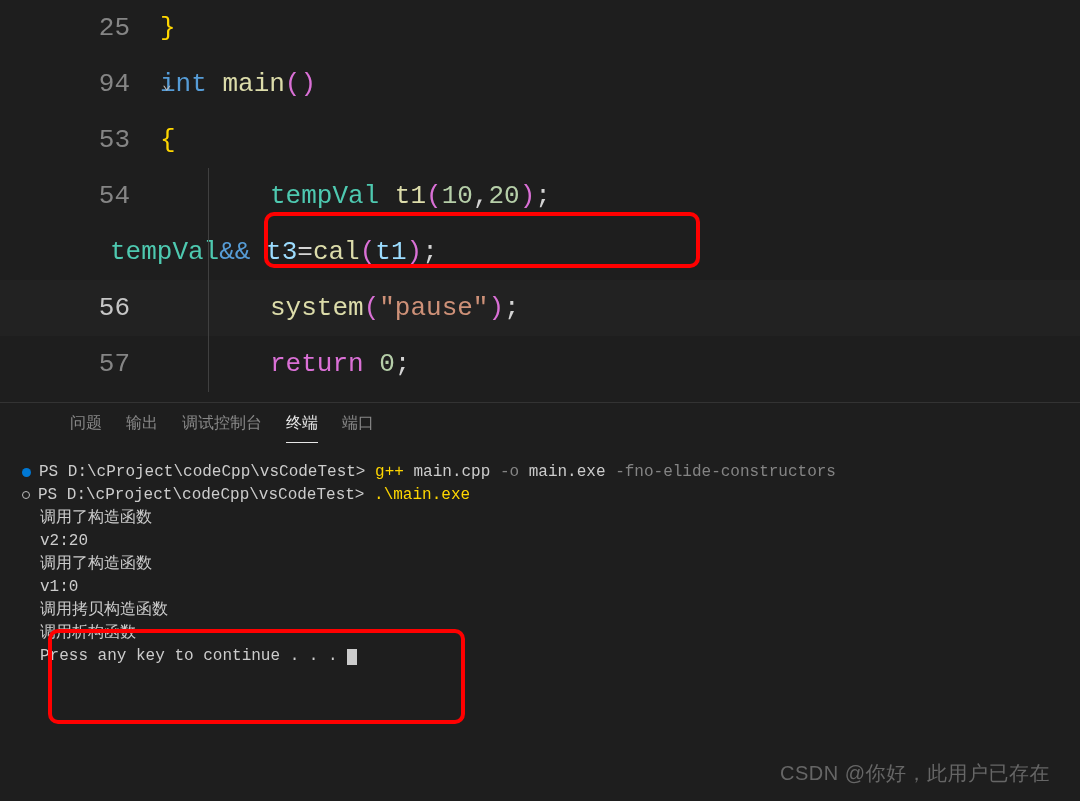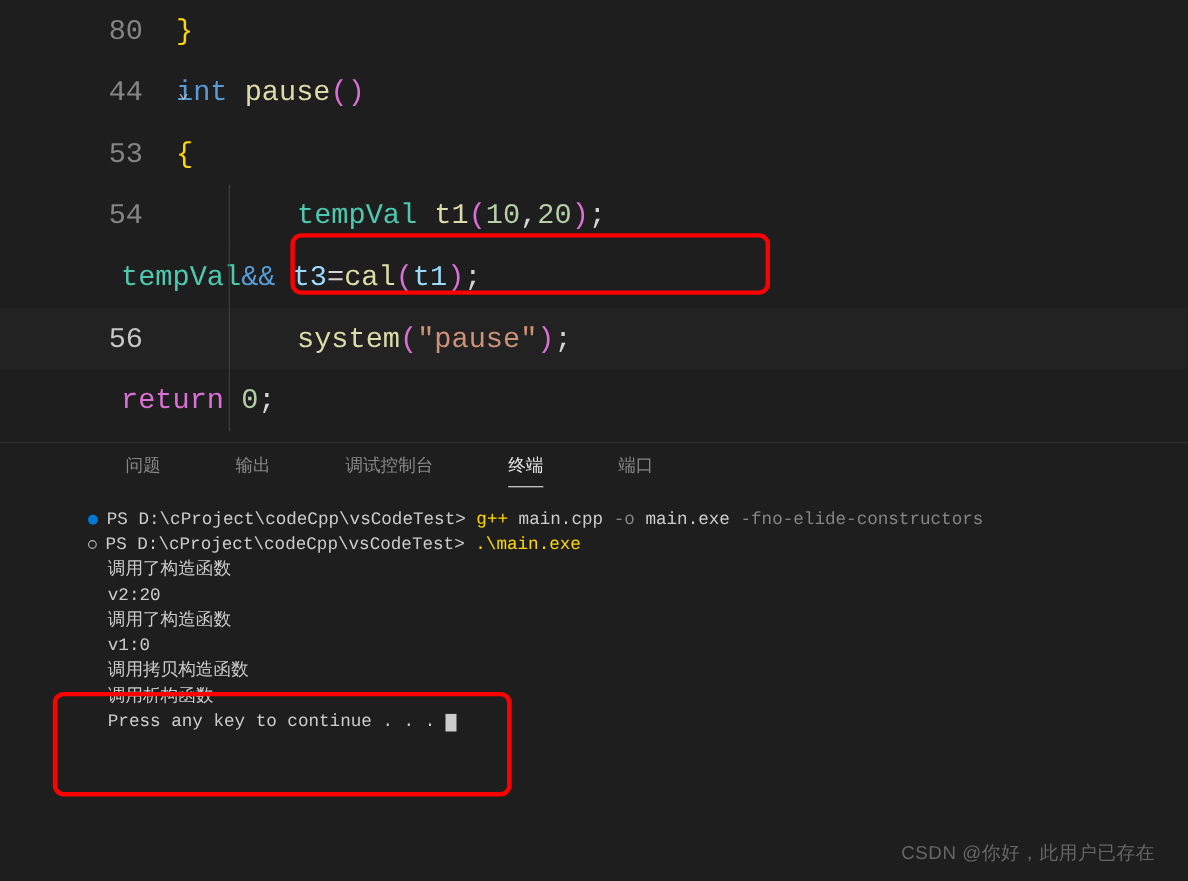--- a/index.html
+++ b/index.html
@@ -74,28 +74,27 @@
     display: flex;
     gap: 24px;
     padding: 10px 34px 0 70px;
     font-size: 16px;
     color: #888888;
     font-family: "Microsoft YaHei", sans-serif;
   }
   .panel-tab {
     padding-bottom: 8px;
     cursor: pointer;
-    margin-left: 44px;
   }
   .panel-tab.active {
     color: #e7e7e7;
     border-bottom: 1px solid #e7e7e7;
   }
   .terminal-output {
-    padding: 18px 30px 0 80px;
+    padding: 18px 30px 0 22px;
     font-size: 16px;
     line-height: 22px;
     color: #cccccc;
     font-family: Consolas, "Courier New", monospace;
   }
   .cmd-line { display: flex; align-items: center; gap: 8px; white-space: pre; margin-bottom: 1px;}
   .dot-filled {
     width: 9px; height: 9px; border-radius: 50%;
     background: #0078d4; flex-shrink: 0;
   }
@@ -109,55 +108,56 @@
   .flag { color: #848484; }
   .path-cmd { color: #ffd700; }
   .out-line { padding-left: 18px; white-space: pre; margin-bottom: 1px;}
   .cursor-block {
     display:inline-block; width:10px; height:16px;
     background:#cccccc; vertical-align: text-bottom;
   }
   .watermark {
     position:absolute; bottom:14px; right:30px;
     font-family: "Microsoft YaHei", sans-serif;
-    font-size:17px; color:#666666; letter-spacing:0.5px;
+    font-size:20px; color:#666666; letter-spacing:0.5px;
   }
 </style>
 </head>
 <body>
 
 <div class="editor">
   <div class="code-line">
-    <span class="gutter">80</span>
+    <span class="gutter">25</span>
     <span class="code-content"><span class="tk-brace">}</span></span>
   </div>
   <div class="code-line">
-    <span class="gutter">44</span>
+    <span class="gutter">94</span>
     <span class="fold-marker">⌄</span>
-    <span class="code-content"><span class="tk-keyword">int</span> <span class="tk-func">pause</span><span class="tk-paren1">(</span><span class="tk-paren1">)</span></span>
+    <span class="code-content"><span class="tk-keyword">int</span> <span class="tk-func">main</span><span class="tk-paren1">(</span><span class="tk-paren1">)</span></span>
   </div>
   <div class="code-line">
     <span class="gutter">53</span>
     <span class="code-content"><span class="tk-brace">{</span></span>
   </div>
   <div class="code-line">
     <span class="gutter">54</span>
     <span class="indent-guide"></span>
     <span class="code-content" style="margin-left:110px;"><span class="tk-type">tempVal</span><span> </span><span class="tk-func">t1</span><span class="tk-paren1">(</span><span class="tk-num">10</span><span class="tk-punc">,</span><span class="tk-num">20</span><span class="tk-paren1">)</span><span class="tk-punc">;</span></span>
   </div>
   <div class="code-line">
     <span class="indent-guide"></span>
     <span class="code-content" style="margin-left:110px;"><span class="tk-type">tempVal</span><span class="tk-keyword">&amp;&amp;</span><span> </span><span class="tk-var">t3</span><span class="tk-op">=</span><span class="tk-func">cal</span><span class="tk-paren1">(</span><span class="tk-var">t1</span><span class="tk-paren1">)</span><span class="tk-punc">;</span></span>
   </div>
   <div class="code-line" style="background:rgba(255,255,255,0.02);">
     <span class="gutter active">56</span>
     <span class="indent-guide"></span>
     <span class="code-content" style="margin-left:110px;"><span class="tk-func">system</span><span class="tk-paren1">(</span><span class="tk-str">"pause"</span><span class="tk-paren1">)</span><span class="tk-punc">;</span></span>
   </div>
   <div class="code-line">
+    <span class="gutter">57</span>
     <span class="indent-guide"></span>
     <span class="code-content" style="margin-left:110px;"><span class="tk-paren1">return</span><span> </span><span class="tk-num">0</span><span class="tk-punc">;</span></span>
   </div>
 </div>
 
 <div class="red-box" style="left:264px; top:212px; width:436px; height:56px;"></div>
 
 <div class="terminal-panel">
   <div class="panel-tabs">
     <div class="panel-tab">问题</div>

